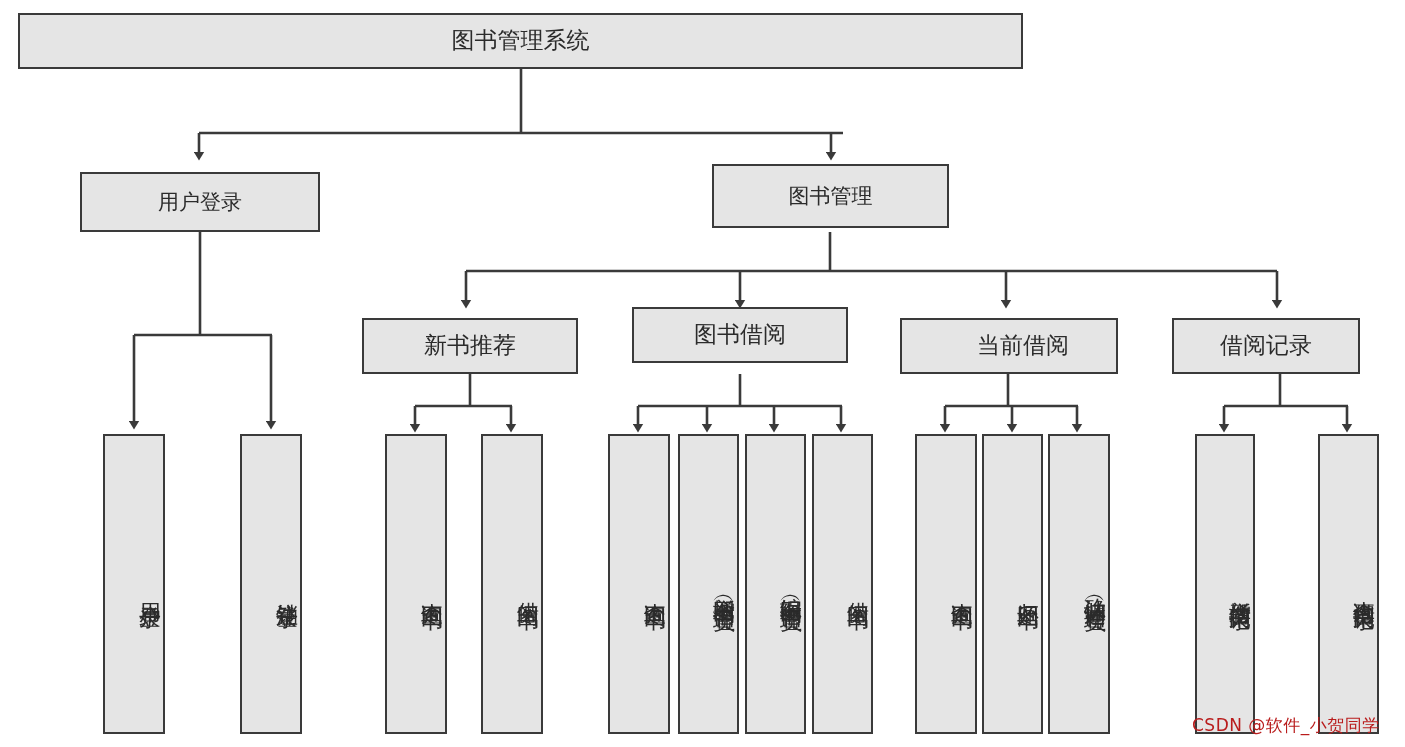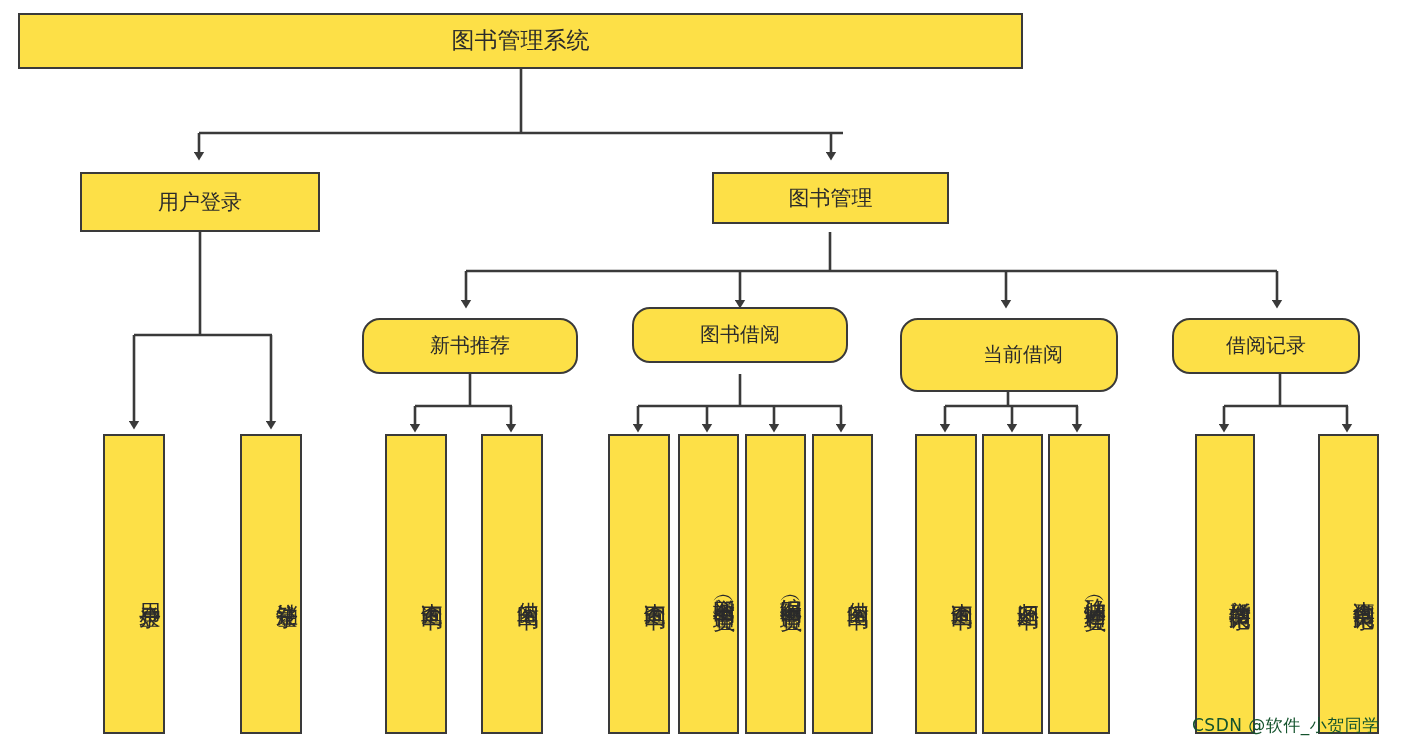--- a/index.html
+++ b/index.html
@@ -21,51 +21,50 @@
     position: absolute;
     left: 0;
     top: 0;
     width: 1405px;
     height: 747px;
   }
   .node {
     position: absolute;
     box-sizing: border-box;
     border: 2px solid #3a3a3a;
-    background: #fde047;
+    background: #e5e5e5;
     color: #2b2b2b;
     display: flex;
     align-items: center;
     justify-content: center;
     text-align: center;
     line-height: 1.18;
   }
   .node.root {
     font-size: 23px;
   }
   .node.level1 {
     font-size: 21px;
   }
   .node.level2 {
-    font-size: 20px;
-    border-radius: 18px;
+    font-size: 23px;
   }
   .node.leaf {
     font-size: 22px;
     writing-mode: vertical-rl;
     text-orientation: upright;
     letter-spacing: 2px;
     padding: 10px 0 0 0;
     align-items: flex-start;
     justify-content: center;
   }
   .watermark {
     position: absolute;
     font-size: 17px;
-    color: #14532d;
+    color: #b91c1c;
     white-space: nowrap;
     letter-spacing: 0.5px;
   }
 </style>
 </head>
 <body>
 
 <div id="canvas">
 
   <svg id="edges" viewBox="0 0 1405 747" xmlns="http://www.w3.org/2000/svg">
@@ -114,25 +113,25 @@
       <path d="M 1280 374 L 1280 406"></path>
       <path d="M 1224 406 L 1348 406"></path>
       <path d="M 1224 406 L 1224 424" marker-end="url(#arrow)"></path>
       <path d="M 1347 406 L 1347 424" marker-end="url(#arrow)"></path>
     </g>
   </svg>
 
   <div class="node root" style="left: 18px; top: 13px; width: 1005px; height: 56px;">图书管理系统</div>
 
   <div class="node level1" style="left: 80px; top: 172px; width: 240px; height: 60px;">用户登录</div>
-  <div class="node level1" style="left: 712px; top: 172px; width: 237px; height: 52px; font-family: Liberation Serif, serif;">图书管理</div>
+  <div class="node level1" style="left: 712px; top: 164px; width: 237px; height: 64px; font-family: Liberation Serif, serif;">图书管理</div>
 
   <div class="node level2" style="left: 362px; top: 318px; width: 216px; height: 56px;">新书推荐</div>
   <div class="node level2" style="left: 632px; top: 307px; width: 216px; height: 56px;">图书借阅</div>
-  <div class="node level2" style="left: 900px; top: 318px; width: 218px; height: 74px; padding-left: 28px;">当前借阅</div>
+  <div class="node level2" style="left: 900px; top: 318px; width: 218px; height: 56px; padding-left: 28px;">当前借阅</div>
   <div class="node level2" style="left: 1172px; top: 318px; width: 188px; height: 56px;">借阅记录</div>
 
   <div class="node leaf" style="left: 103px; top: 434px; width: 62px; height: 300px;">用户登录</div>
   <div class="node leaf" style="left: 240px; top: 434px; width: 62px; height: 300px;">注销登录</div>
   <div class="node leaf" style="left: 385px; top: 434px; width: 62px; height: 300px;">查询图书</div>
   <div class="node leaf" style="left: 481px; top: 434px; width: 62px; height: 300px;">借阅图书</div>
   <div class="node leaf" style="left: 608px; top: 434px; width: 62px; height: 300px;">查询图书</div>
   <div class="node leaf" style="left: 678px; top: 434px; width: 61px; height: 300px;">新增图书（管理员）</div>
   <div class="node leaf" style="left: 745px; top: 434px; width: 61px; height: 300px;">编辑图书（管理员）</div>
   <div class="node leaf" style="left: 812px; top: 434px; width: 61px; height: 300px;">借阅图书</div>

